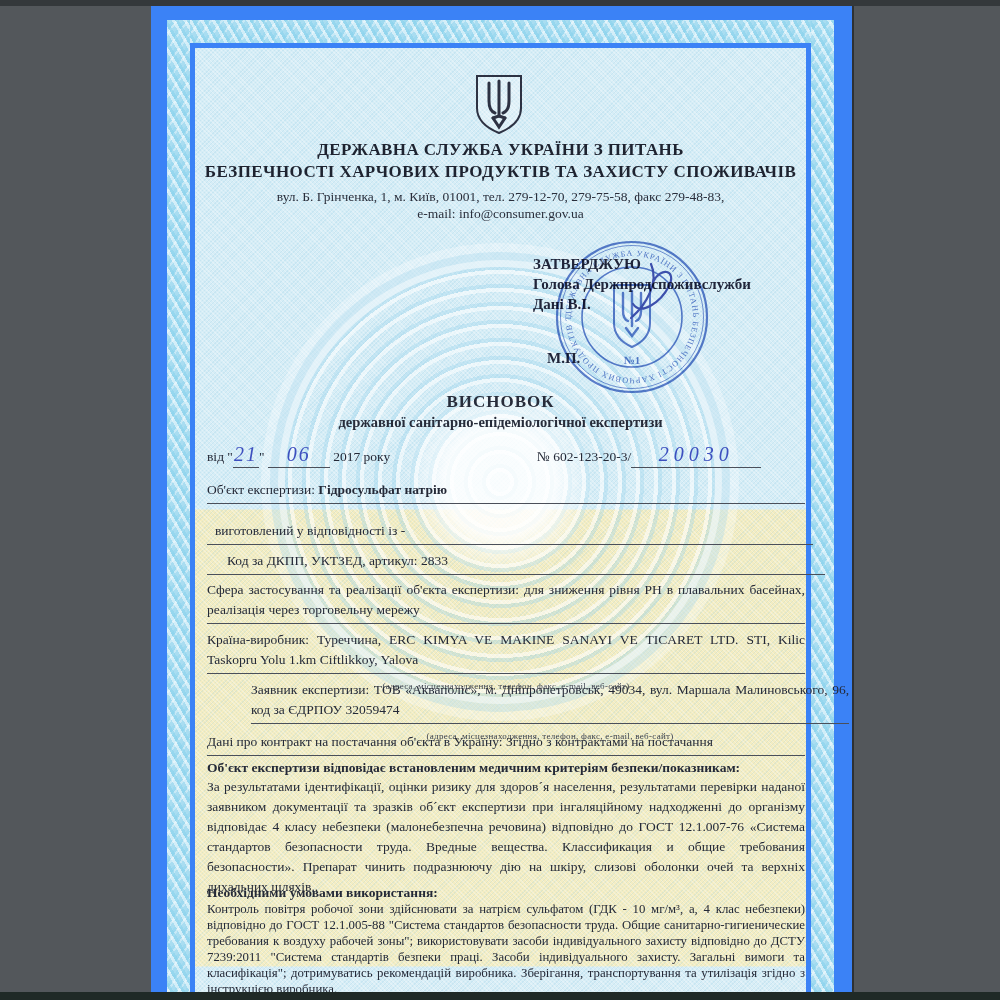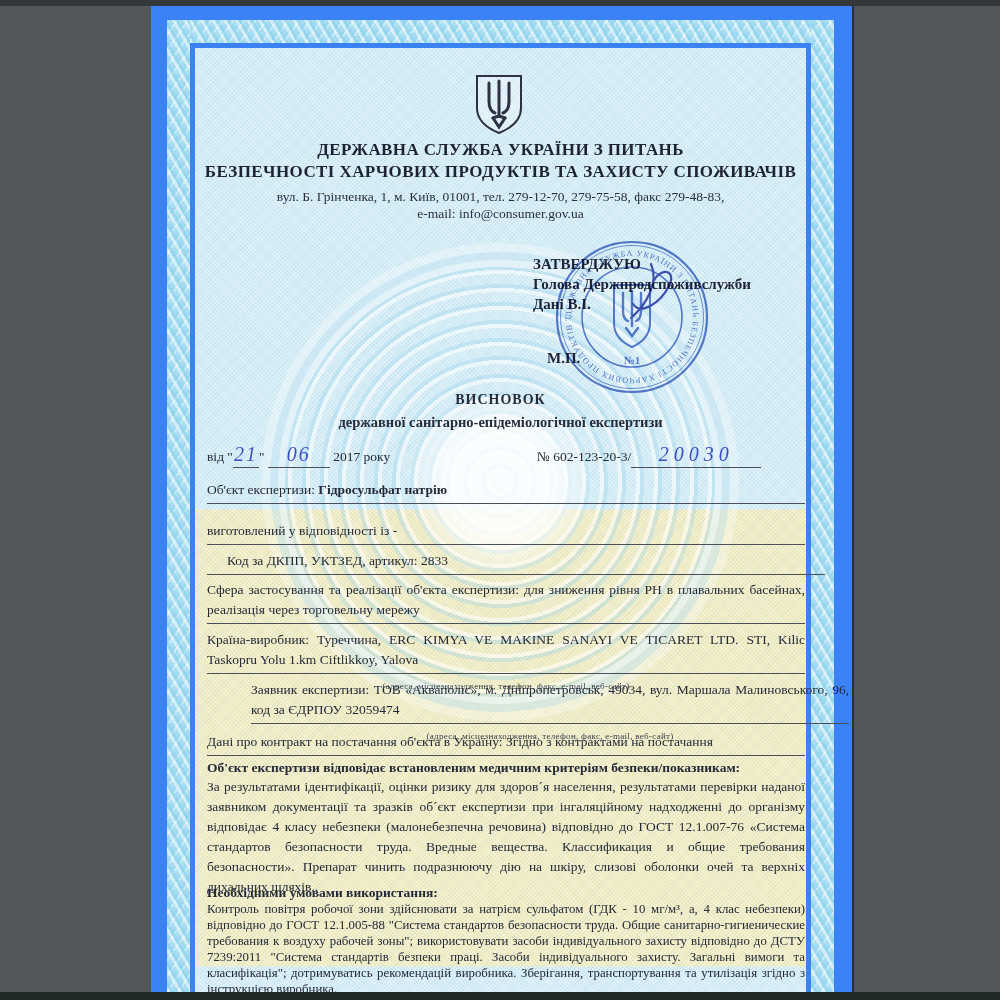--- a/index.html
+++ b/index.html
@@ -112,35 +112,35 @@
           <path d="M70,55 V73 Q70 81 75 83"></path>
           <path d="M88,55 V73 Q88 81 83 83"></path>
           <path d="M79,53 V88"></path>
           <path d="M73,90 L79,98 L85,90"></path>
         </g>
         <text x="79" y="126" text-anchor="middle" font-size="11" fill="#4b6fc6" font-weight="bold">№1</text>
         <path d="M98,26 C106,44 94,66 78,80 M100,44 c8,-16 24,-12 16,4 c-8,16 -28,30 -36,18" fill="none" stroke="#2e3ea8" stroke-width="2.2" stroke-linecap="round"></path>
       </svg>
     </div>
 
-    <div class="abs ctr txt b" style="top:344px;font-size:14px;letter-spacing:1px;">ВИСНОВОК</div>
+    <div class="abs ctr txt b" style="top:344px;font-size:17px;letter-spacing:1px;">ВИСНОВОК</div>
     <div class="abs ctr txt b" style="top:366px;font-size:14.5px;">державної санітарно-епідеміологічної експертизи</div>
 
     <div class="abs block" style="top:396px;height:24px;">
       <span>від "</span><span class="hseg" style="width:26px;"><span class="hand">21</span></span><span>"</span>
       <span class="hseg" style="width:62px;"><span class="hand">06</span></span>
       <span>2017 року</span>
       <span class="abs" style="left:330px;top:0;"><span>№ 602-123-20-3/</span><span class="hseg" style="width:130px;"><span class="hand" style="letter-spacing:5px;">20030</span></span></span>
     </div>
 
     <div class="abs block uline" style="top:432px;">
       <span>Об'єкт експертизи:</span>
       <span class="b">Гідросульфат натрію</span>
     </div>
-    <div class="abs block uline" style="top:473px;">виготовлений у відповідності із -</div>
+    <div class="abs block uline" style="top:473px;padding-left:8px;">виготовлений у відповідності із -</div>
     <div class="abs block uline" style="top:503px;padding-left:20px;">Код за ДКПП, УКТЗЕД, артикул: 2833</div>
     <div class="abs block uline just" style="top:532px;">Сфера застосування та реалізації об'єкта експертизи: для зниження рівня РН в плавальних басейнах, реалізація через торговельну мережу</div>
 
     <div class="abs block" style="top:582px;">
       <div class="uline just">Країна-виробник: Туреччина, ERC KIMYA VE MAKINE SANAYI VE TICARET LTD. STI, Kilic Taskopru Yolu 1.km Ciftlikkoy, Yalova</div>
       <div class="cap">(адреса, місцезнаходження, телефон, факс, e-mail, веб-сайт)</div>
     </div>
 
     <div class="abs block" style="top:632px;padding-left:44px;">
       <div class="uline just">Заявник експертизи: ТОВ «Акваполіс», м. Дніпропетровськ, 49034, вул. Маршала Малиновського, 96, код за ЄДРПОУ 32059474</div>

